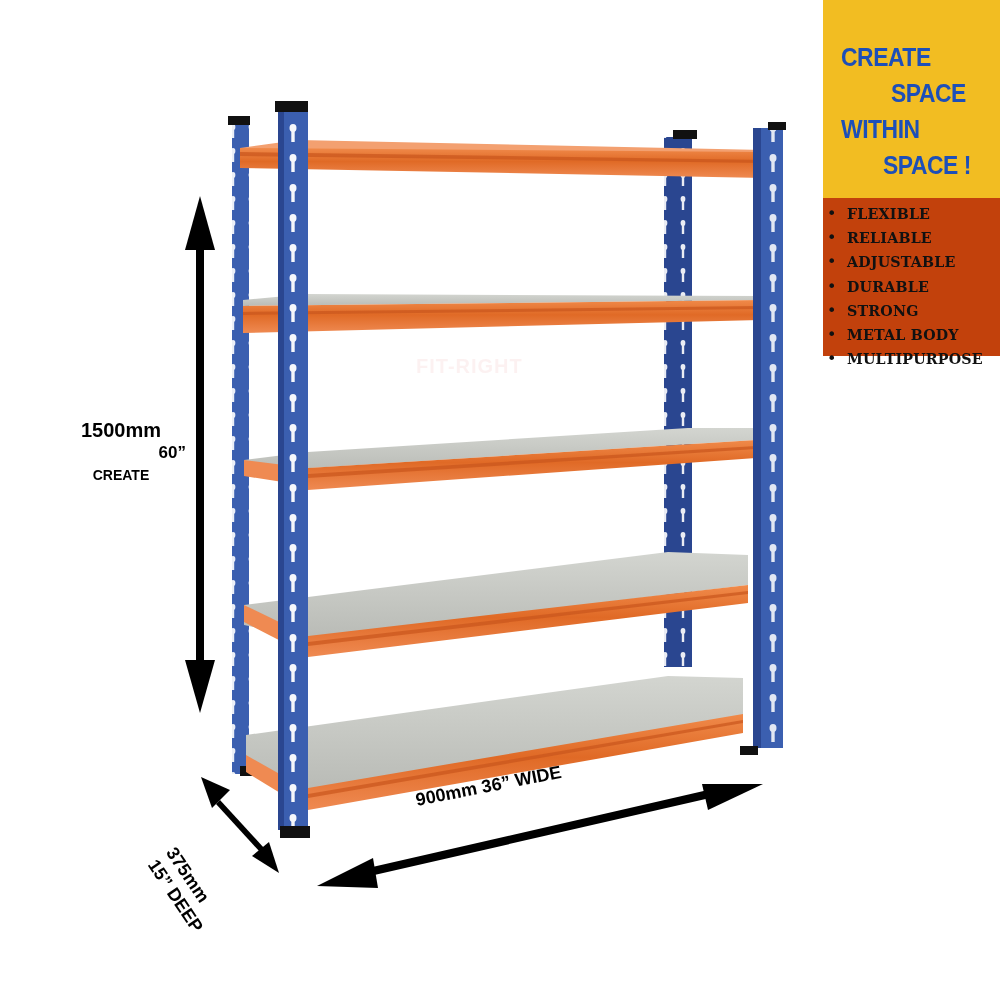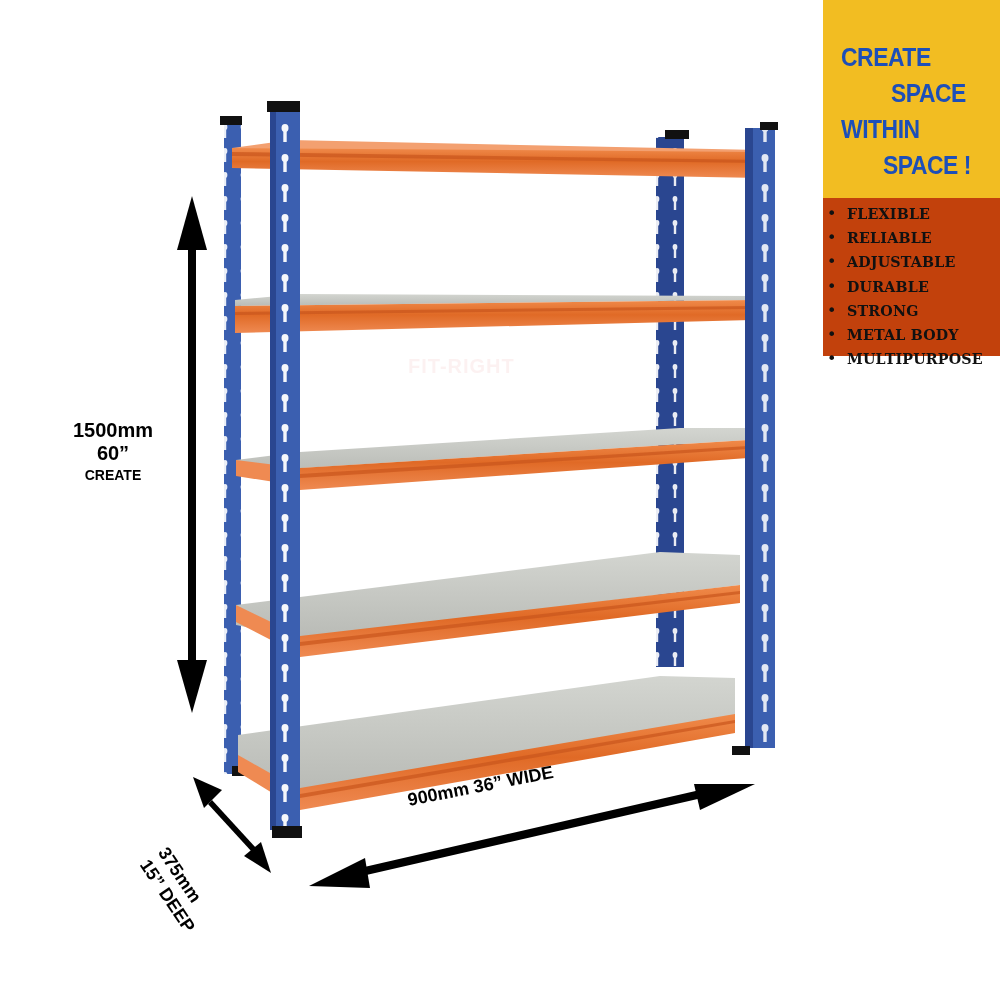--- a/index.html
+++ b/index.html
@@ -1,28 +1,28 @@
 <!DOCTYPE html>
 <html><head>
 <meta charset="utf-8">
 <style>
   html, body { margin: 0; padding: 0; background: #ffffff; }
   body { width: 1000px; height: 1000px; position: relative; overflow: hidden; font-family: "Liberation Sans", sans-serif; }
-  .stage { position: absolute; left: 0; top: 0; width: 824px; height: 1000px; }
+  .stage { position: absolute; left: 8px; top: 0; width: 824px; height: 1000px; }
   .promo { position: absolute; left: 823px; top: 0; width: 177px; height: 356px; background: #c2410c; }
   .promo-head { position: absolute; left: 0; top: 0; width: 177px; height: 198px; background: #f2bd22; }
   .promo-line { position: absolute; color: #1d4fb8; font-family: "Liberation Sans", sans-serif; font-weight: 700; font-size: 26px; letter-spacing: -0.5px; transform: scaleX(0.88); transform-origin: left top; white-space: nowrap; }
   .features { position: absolute; left: 0; top: 203px; margin: 0; padding: 0; list-style: none; }
   .feature { position: relative; height: 24.2px; white-space: nowrap; }
   .feature-bullet { position: absolute; left: 4px; top: 1px; font-size: 16px; color: #111; font-family: "DejaVu Sans", sans-serif; }
   .feature-label { position: absolute; left: 24px; top: 2px; font-family: "DejaVu Serif", serif; font-weight: 700; font-size: 15px; color: #111; letter-spacing: 0.2px; transform: scaleX(0.95); transform-origin: left top; }
   .dim-text { position: absolute; font-family: "Liberation Sans", sans-serif; font-weight: 700; color: #000; white-space: nowrap; text-align: center; }
   .height-label { left: 48px; top: 418px; width: 130px; }
   .height-mm { font-size: 20px; line-height: 24px; }
-  .height-in { font-size: 20px; line-height: 22px; }
+  .height-in { font-size: 17px; line-height: 22px; text-align: right; }
   .height-word { font-size: 14px; line-height: 22px; }
   .width-label { left: 408px; top: 790px; font-size: 18px; transform: rotate(-11deg); transform-origin: left center; }
   .depth-label { left: 140px; top: 816px; width: 120px; }
   .depth-rot { position: absolute; left: 0; top: 0; transform: rotate(56deg); transform-origin: left top; }
   .depth-mm { position: absolute; left: 40px; top: -10px; font-size: 18px; white-space: nowrap; }
   .depth-in { position: absolute; left: 40px; top: 12px; font-size: 18px; white-space: nowrap; }
   .watermark { position: absolute; left: 408px; top: 355px; font-family: "Liberation Sans", sans-serif; font-weight: 700; font-size: 20px; color: rgba(230,120,120,0.10); letter-spacing: 1px; }
 </style>
 </head>
 <body>

